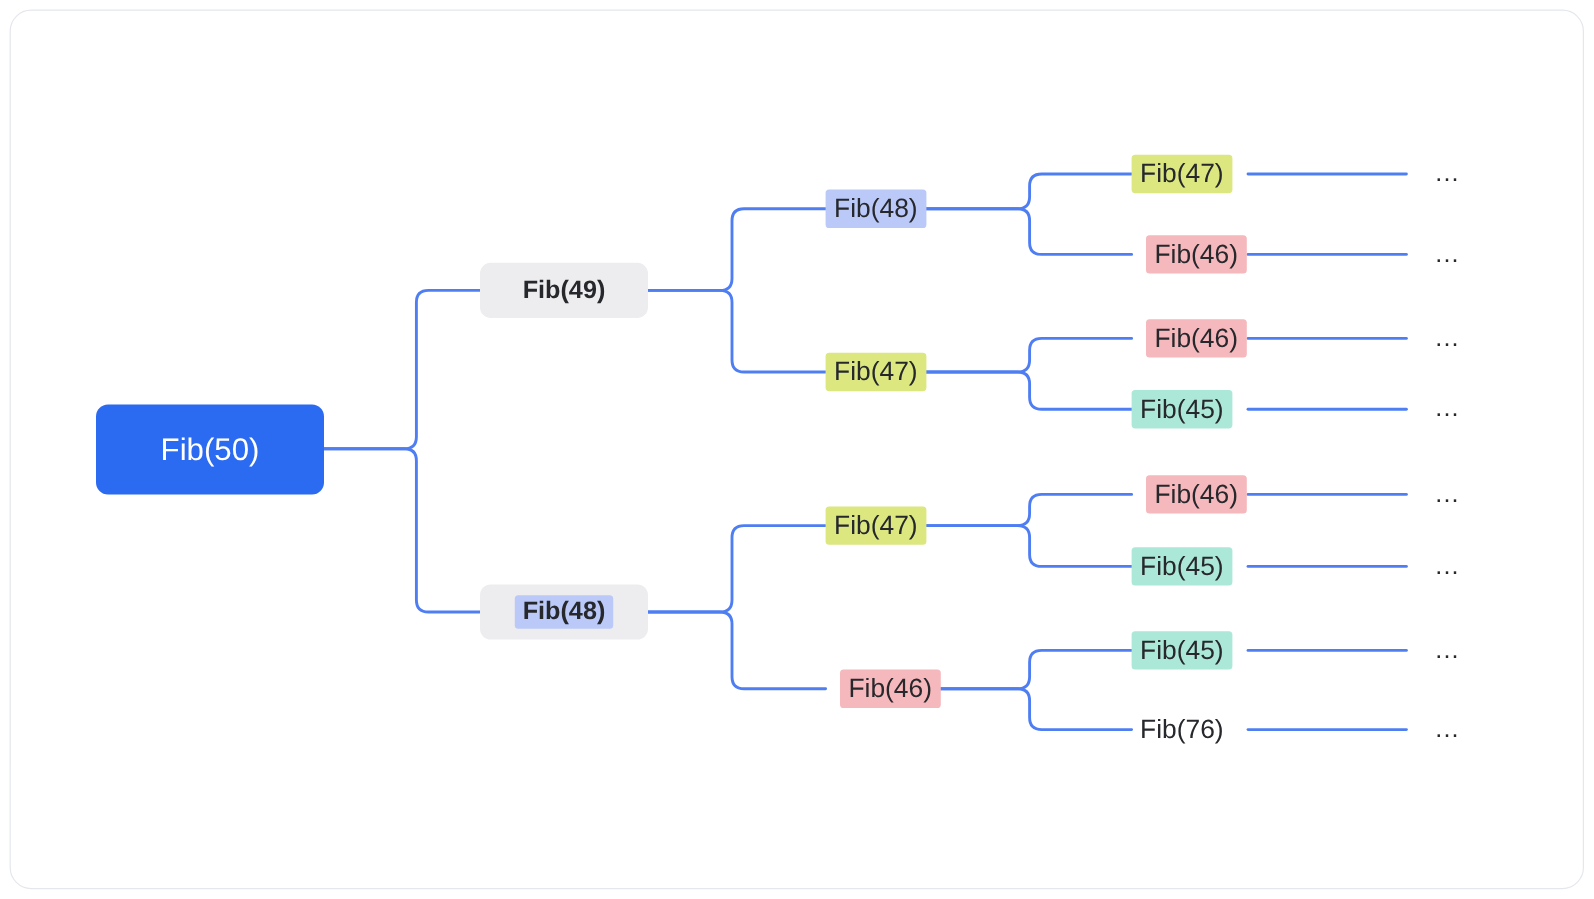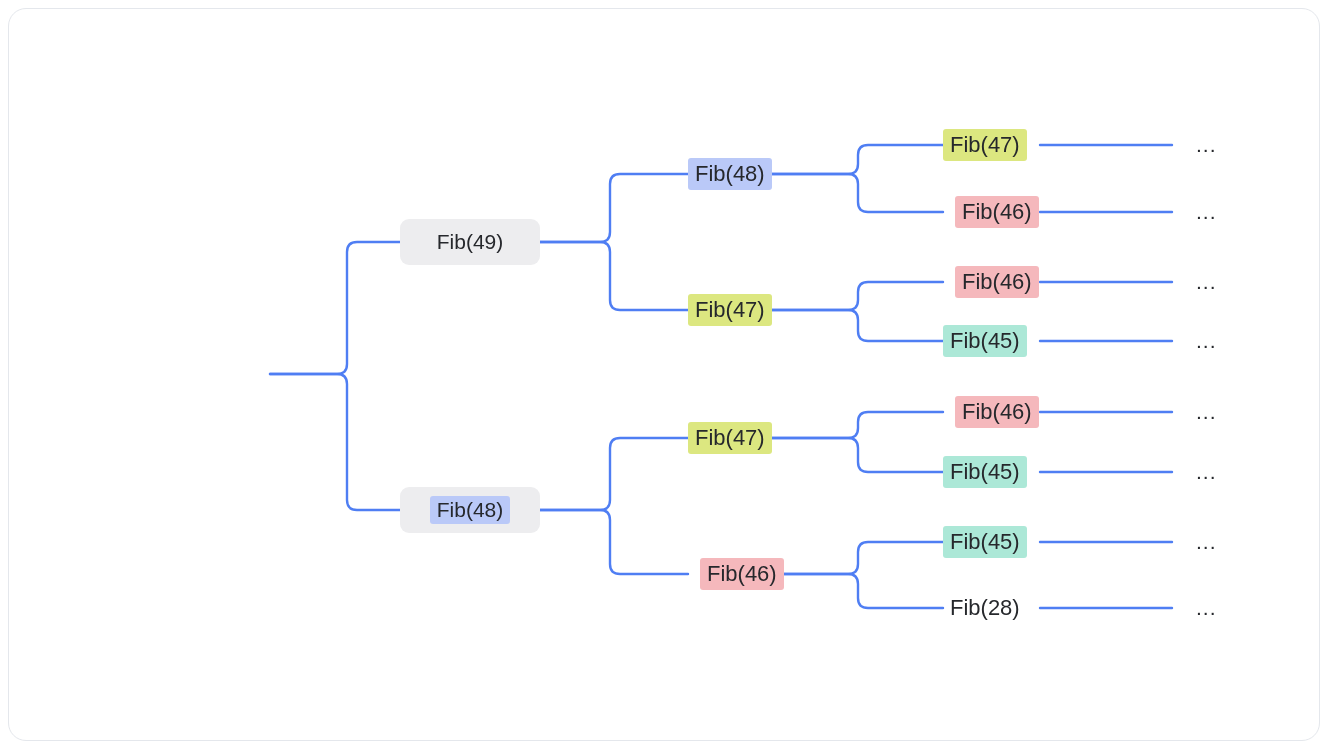--- a/index.html
+++ b/index.html
@@ -38,20 +38,21 @@
     background: var(--root-bg, #2b6bf2);
     color: var(--root-text, #ffffff);
     border-radius: 10px;
     font-size: 26px;
   }
   .box {
     width: 140px; height: 46px;
     background: var(--box-bg, #ededef);
     border-radius: 9px;
     font-size: 21px;
+    font-weight: bold;
   }
   .box .inner { padding: 2px 7px; border-radius: 3px; }
   .tag {
     transform: translateY(-50%);
     font-size: 22px;
     padding: 3px 7px;
     border-radius: 3px;
   }
   [data-hl="blue"]   { background: var(--highlight-blue, #bac9f8); }
   [data-hl="yellow"] { background: var(--highlight-yellow, #dce780); }
@@ -97,41 +98,42 @@
       <path class="connector" d="M1040 212 H1172"></path>
       <path class="connector" d="M1040 282 H1172"></path>
       <path class="connector" d="M1040 341 H1172"></path>
       <path class="connector" d="M1040 412 H1172"></path>
       <path class="connector" d="M1040 472 H1172"></path>
       <path class="connector" d="M1040 542 H1172"></path>
       <path class="connector" d="M1040 608 H1172"></path>
     </g>
   </svg>
 
+  <div class="node root">Fib(50)</div>
 
   <div class="node box" style="left:400px; top:219px;">
     <span class="inner" data-hl="none">Fib(49)</span>
   </div>
   <div class="node box" style="left:400px; top:487px;">
     <span class="inner" data-hl="blue">Fib(48)</span>
   </div>
 
   <div class="node tag" style="left:688px; top:174px;" data-hl="blue">Fib(48)</div>
   <div class="node tag" style="left:688px; top:310px;" data-hl="yellow">Fib(47)</div>
   <div class="node tag" style="left:688px; top:438px;" data-hl="yellow">Fib(47)</div>
   <div class="node tag" style="left:688px; top:574px;" data-hl="pink">Fib(46)</div>
 
   <div class="node tag" style="left:943px; top:145px;" data-hl="yellow">Fib(47)</div>
   <div class="node tag" style="left:943px; top:212px;" data-hl="pink">Fib(46)</div>
   <div class="node tag" style="left:943px; top:282px;" data-hl="pink">Fib(46)</div>
   <div class="node tag" style="left:943px; top:341px;" data-hl="teal">Fib(45)</div>
   <div class="node tag" style="left:943px; top:412px;" data-hl="pink">Fib(46)</div>
   <div class="node tag" style="left:943px; top:472px;" data-hl="teal">Fib(45)</div>
   <div class="node tag" style="left:943px; top:542px;" data-hl="teal">Fib(45)</div>
-  <div class="node tag" style="left:943px; top:608px;" data-hl="none">Fib(28)</div>
+  <div class="node tag" style="left:943px; top:608px;" data-hl="none">Fib(76)</div>
 
   <div class="ellipsis" style="left:1196px; top:145px;">...</div>
   <div class="ellipsis" style="left:1196px; top:212px;">...</div>
   <div class="ellipsis" style="left:1196px; top:282px;">...</div>
   <div class="ellipsis" style="left:1196px; top:341px;">...</div>
   <div class="ellipsis" style="left:1196px; top:412px;">...</div>
   <div class="ellipsis" style="left:1196px; top:472px;">...</div>
   <div class="ellipsis" style="left:1196px; top:542px;">...</div>
   <div class="ellipsis" style="left:1196px; top:608px;">...</div>
 </div>

